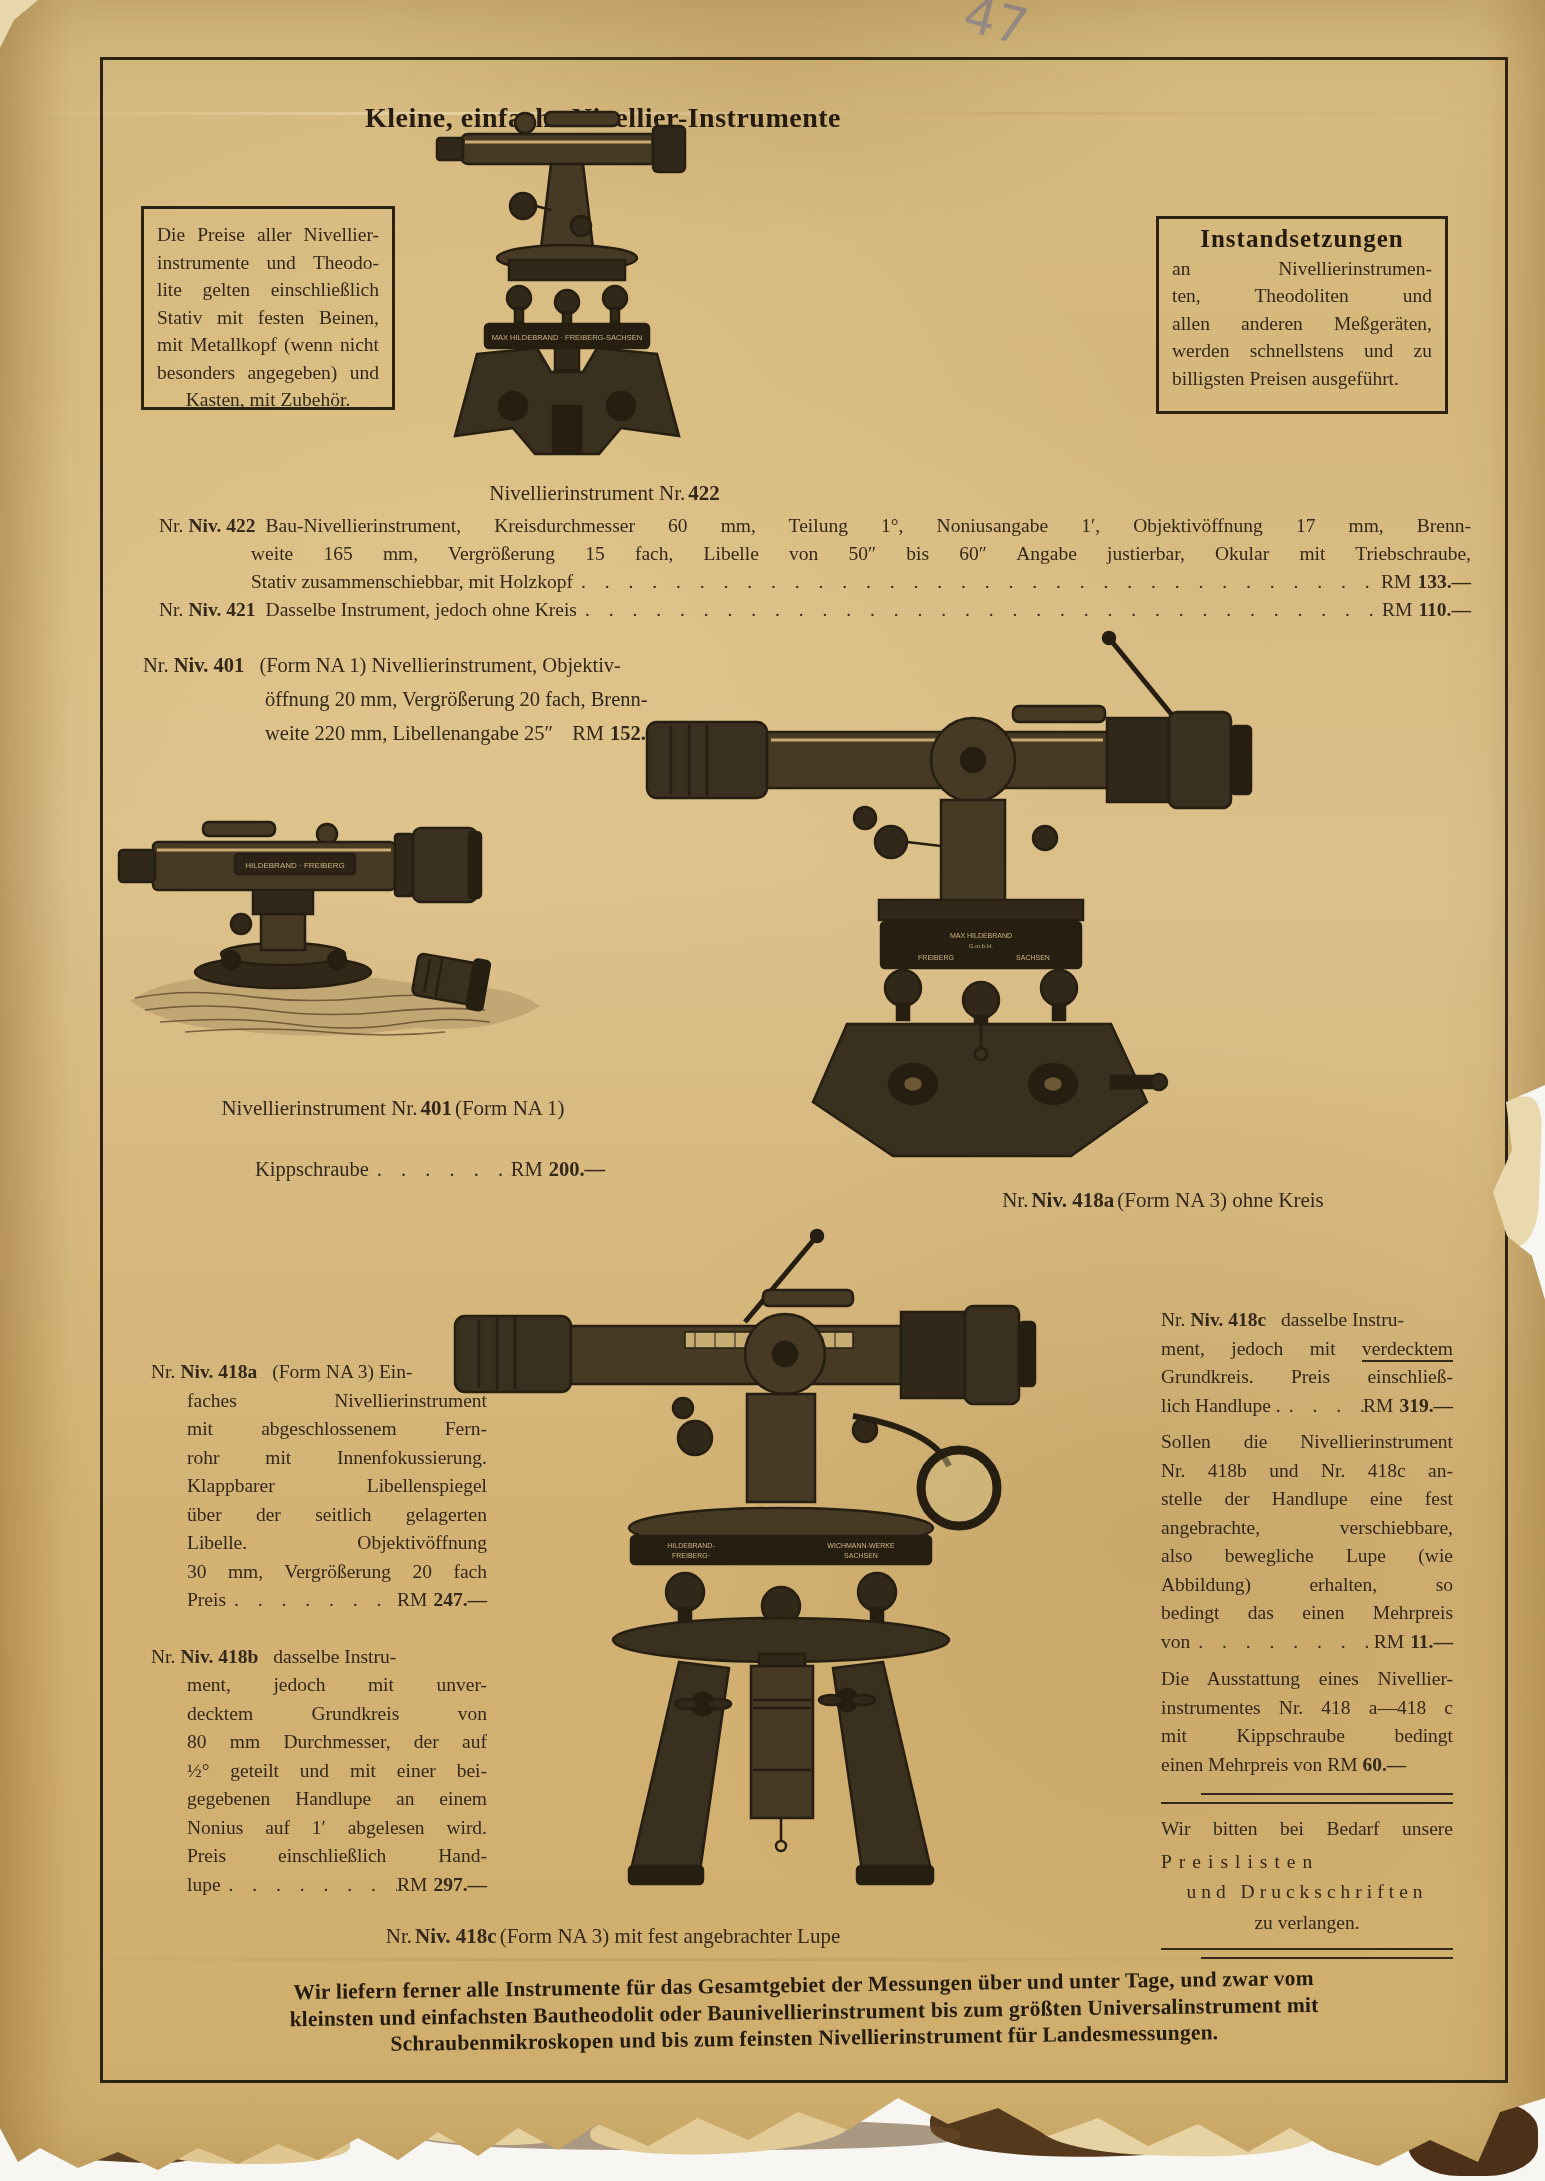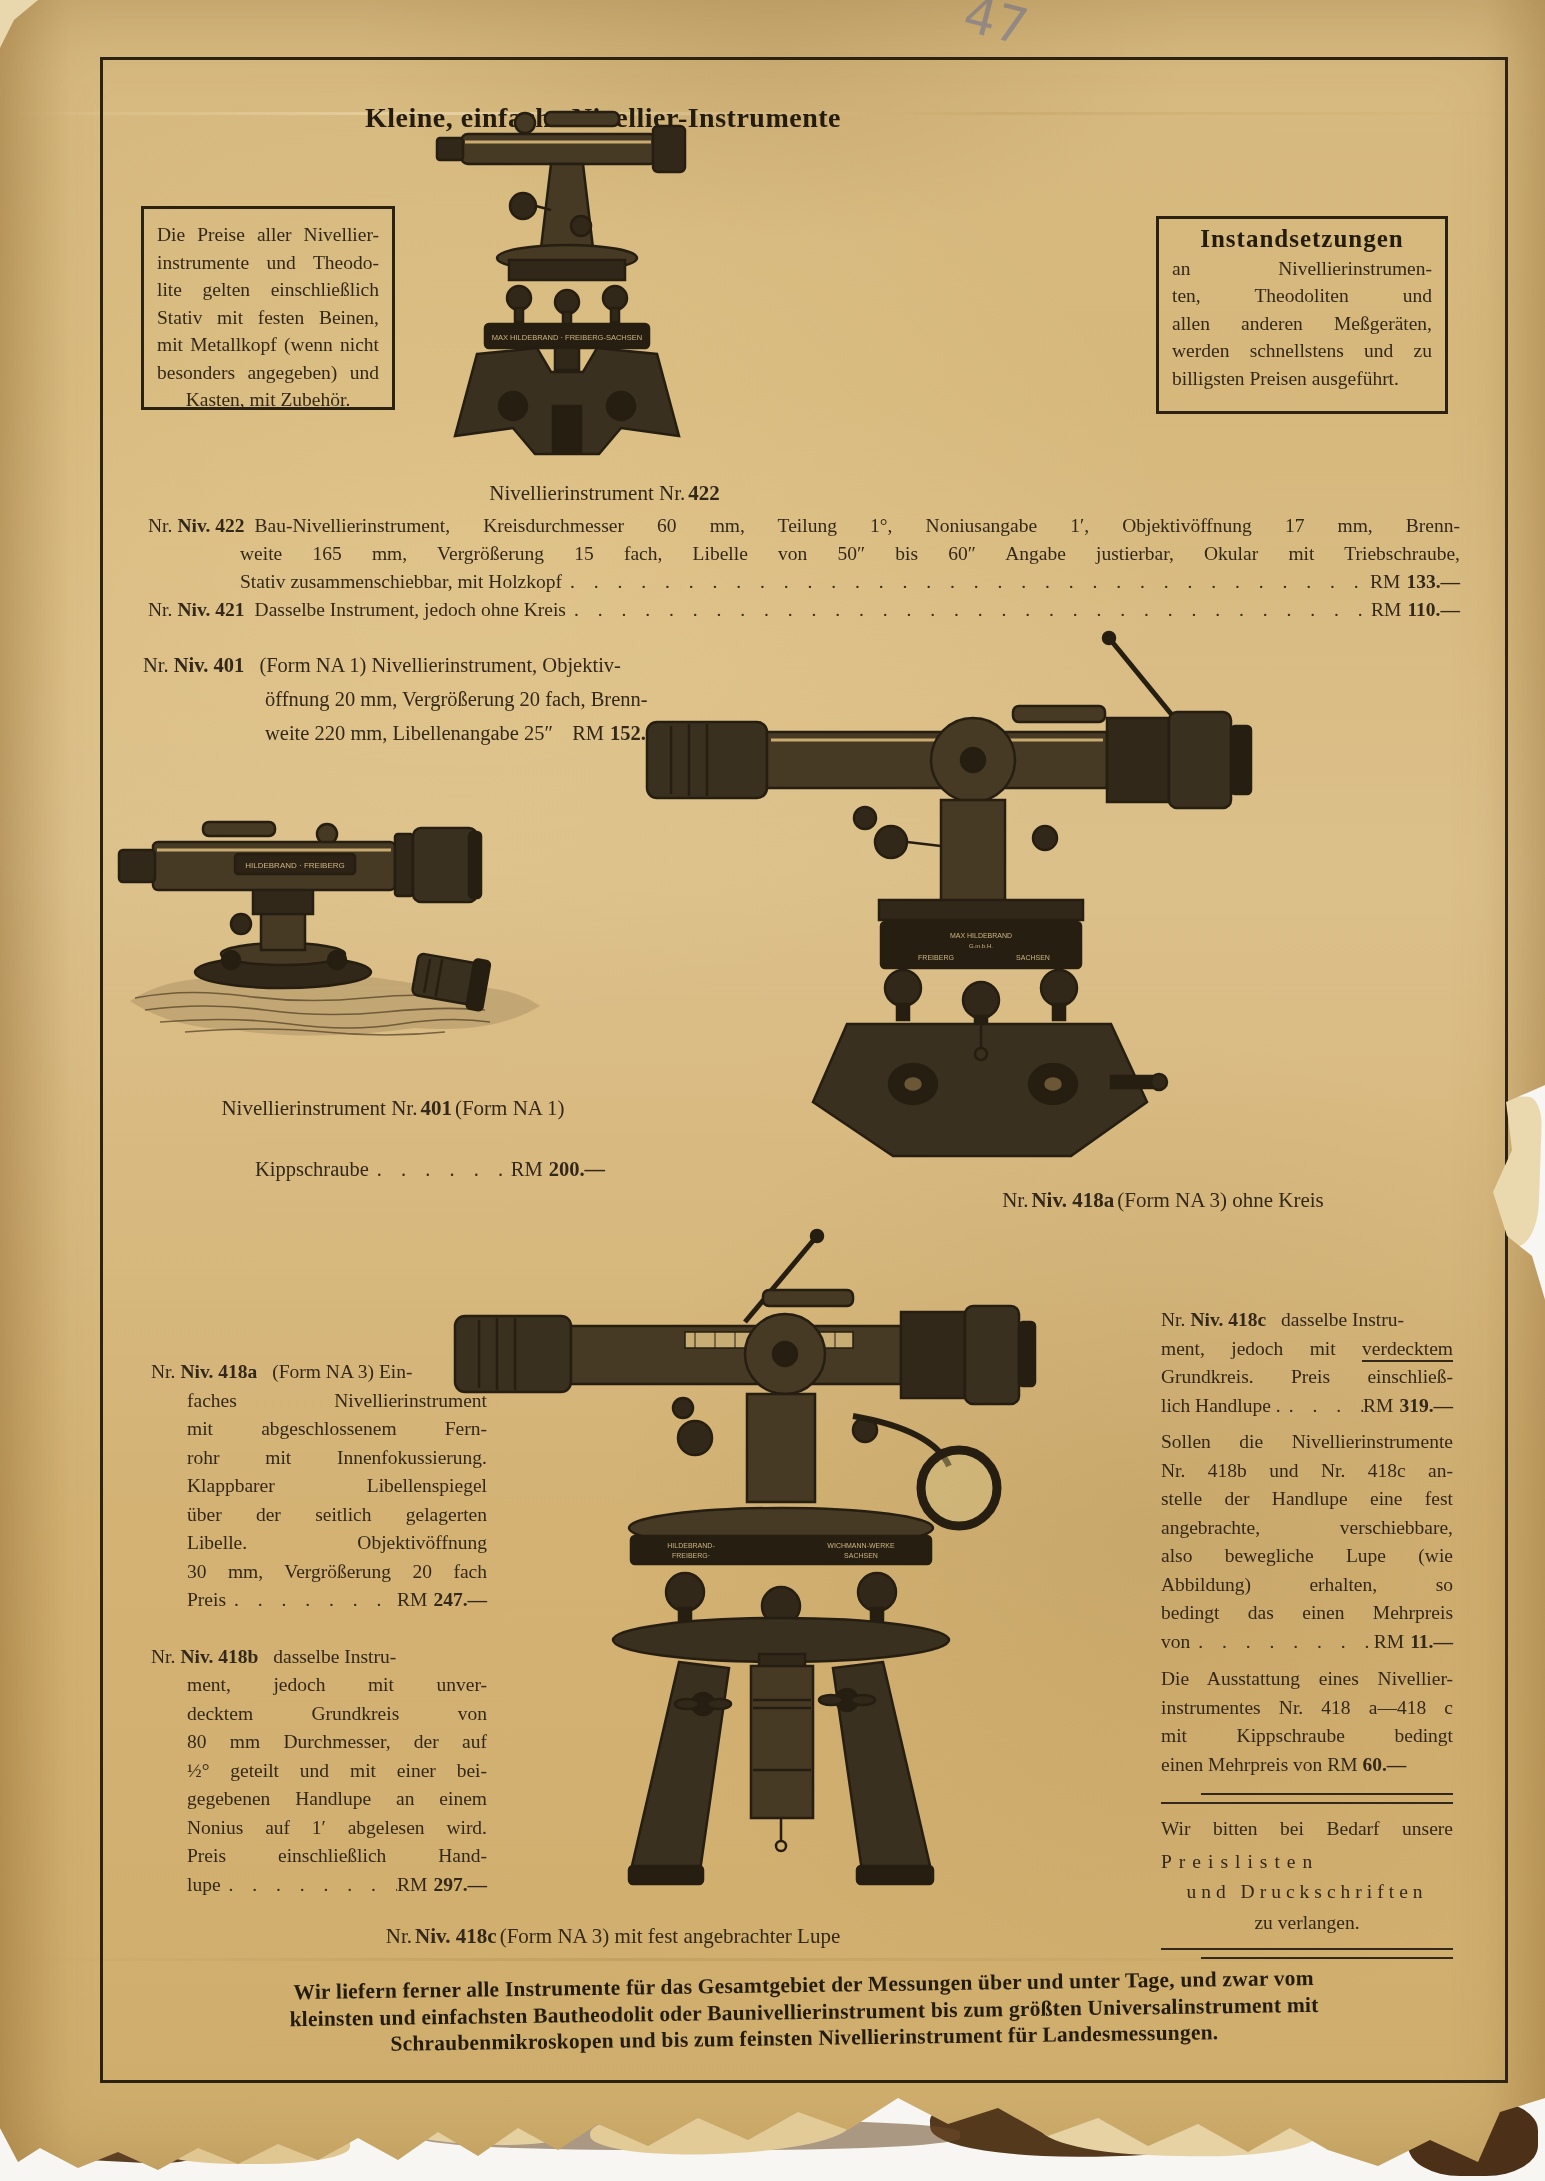--- a/index.html
+++ b/index.html
@@ -55,21 +55,21 @@
   .cap418a{left:820px;top:1128px;width:480px;text-align:center;}
   .cap418c{left:230px;top:1864px;width:560px;text-align:center;}
   .entry{font-size:19.5px;line-height:28px;}
   .lbl{white-space:nowrap;margin-right:10px;}
   .lbl b{margin-left:5px;font-weight:bold;}
   .row{display:flex;align-items:baseline;}
   .leader{flex:1;overflow:hidden;white-space:nowrap;letter-spacing:7px;padding:0 8px;color:#3a2e1d;}
   .price{white-space:nowrap;}
   .price .amt{margin-left:6px;}
   .amt{font-weight:bold;}
-  .e422{left:45px;top:452px;width:1312px;}
+  .e422{left:56px;top:452px;width:1312px;}
   .e422 .ind{padding-left:92px;}
   .e401{left:40px;top:588px;width:510px;line-height:34px;font-size:20.5px;}
   .e401 .ind{padding-left:122px;}
   .e401 .price{margin-left:14px;}
   .e402{left:40px;top:1092px;width:462px;line-height:35px;font-size:20.5px;}
   .e402 .ind{padding-left:112px;}
   .fline{white-space:nowrap;}
   .col{font-size:19.5px;line-height:28.5px;}
   .colL{left:48px;top:1298px;width:336px;}
   .colL .ind{padding-left:36px;}
@@ -405,21 +405,21 @@
         </div>
         <div class="just"><span>ment, jedoch mit</span> <span class="undl">verdecktem</span></div>
         <div class="just">Grundkreis. Preis einschließ-</div>
         <div class="row">
           <span>lich Handlupe .</span>
           <span class="leader">. . . . . . . . . . . . . . . . . . . . . . . . . . . . . . . . . . . . . . . . . . . . . . . . . . . . . . . . . . . . . . . . . . . . . . . . . . . .</span>
           <span class="price"><span>RM</span><span class="amt">319.—</span></span>
         </div>
       </div>
       <div class="pSollen">
-        <div class="just">Sollen die Nivellierinstrumente</div>
+        <div class="just">Sollen die Nivellierinstrument</div>
         <div class="just">Nr. 418b und Nr. 418c an-</div>
         <div class="just">stelle der Handlupe eine fest</div>
         <div class="just">angebrachte, verschiebbare,</div>
         <div class="just">also bewegliche Lupe (wie</div>
         <div class="just">Abbildung) erhalten, so</div>
         <div class="just">bedingt das einen Mehrpreis</div>
         <div class="row">
           <span>von</span>
           <span class="leader">. . . . . . . . . . . . . . . . . . . . . . . . . . . . . . . . . . . . . . . . . . . . . . . . . . . . . . . . . . . . . . . . . . . . . . . . . . . .</span>
           <span class="price"><span>RM</span><span class="amt">11.—</span></span>

